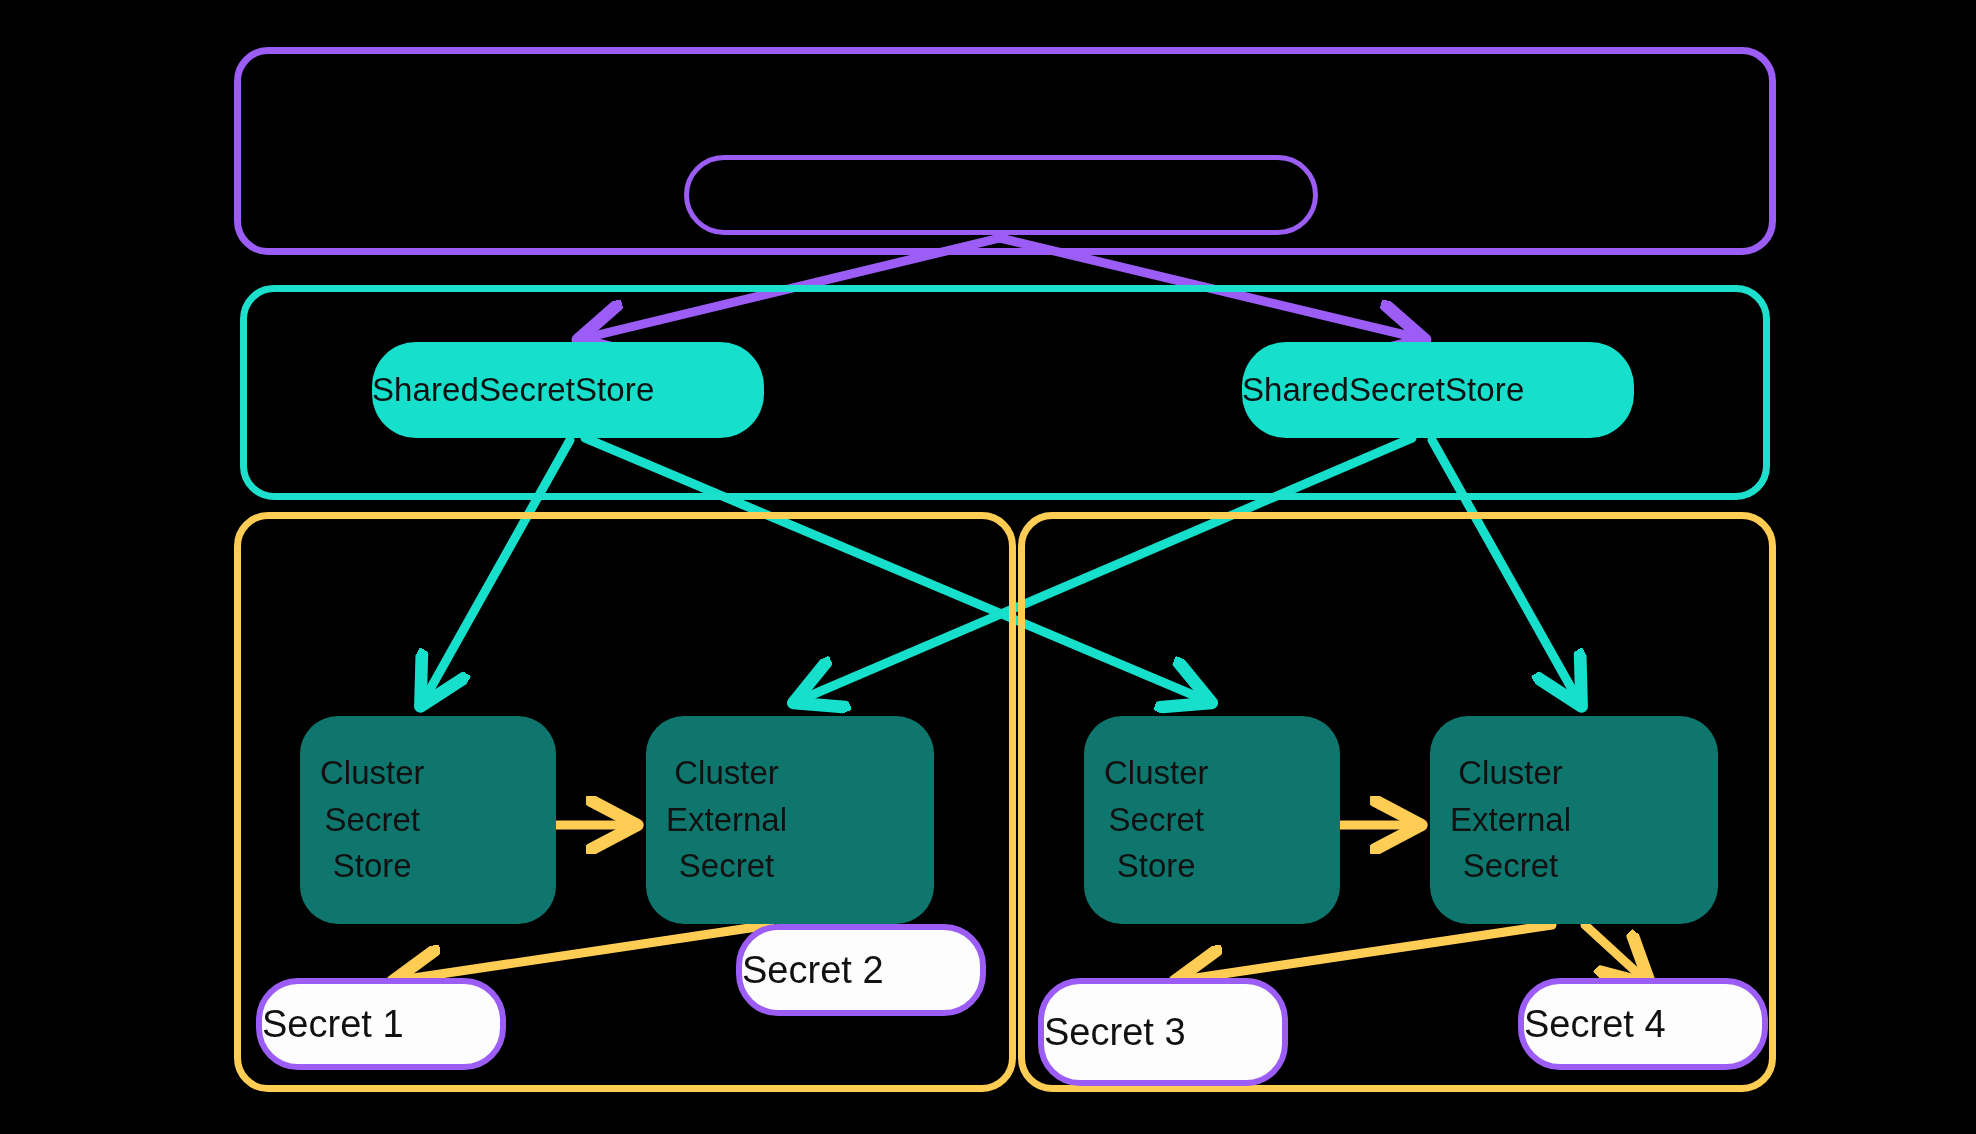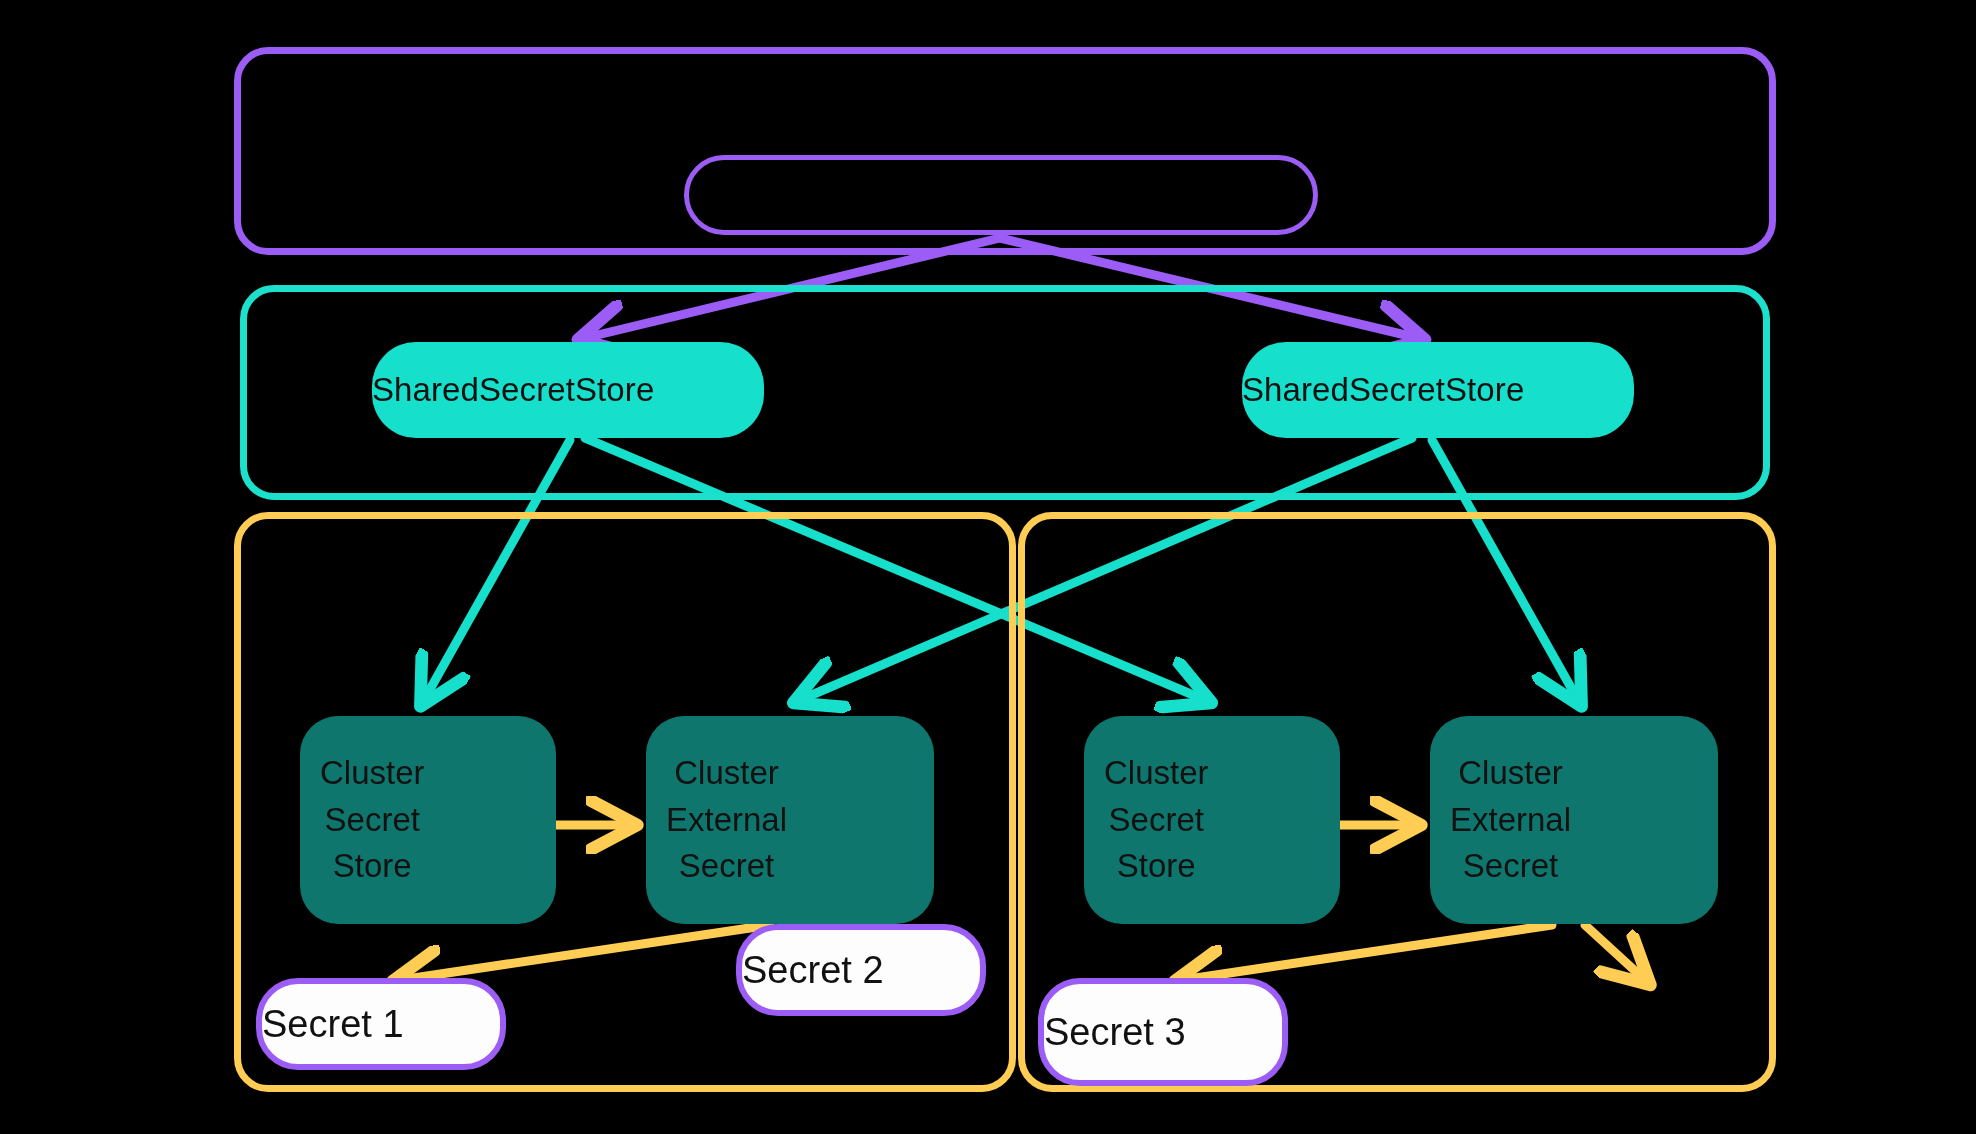--- a/index.html
+++ b/index.html
@@ -176,14 +176,17 @@
   </div>
 
   <div class="node node-secret" style="left:736px; top:924px; width:250px; height:92px;">
     <span class="node-label">Secret 2</span>
   </div>
 
   <div class="node node-secret" style="left:1038px; top:978px; width:250px; height:108px;">
     <span class="node-label">Secret 3</span>
   </div>
 
+  <div class="node node-secret" style="left:1518px; top:978px; width:250px; height:92px;">
+    <span class="node-label">Secret 4</span>
+  </div>
 
 </div>
 
 </body></html>

